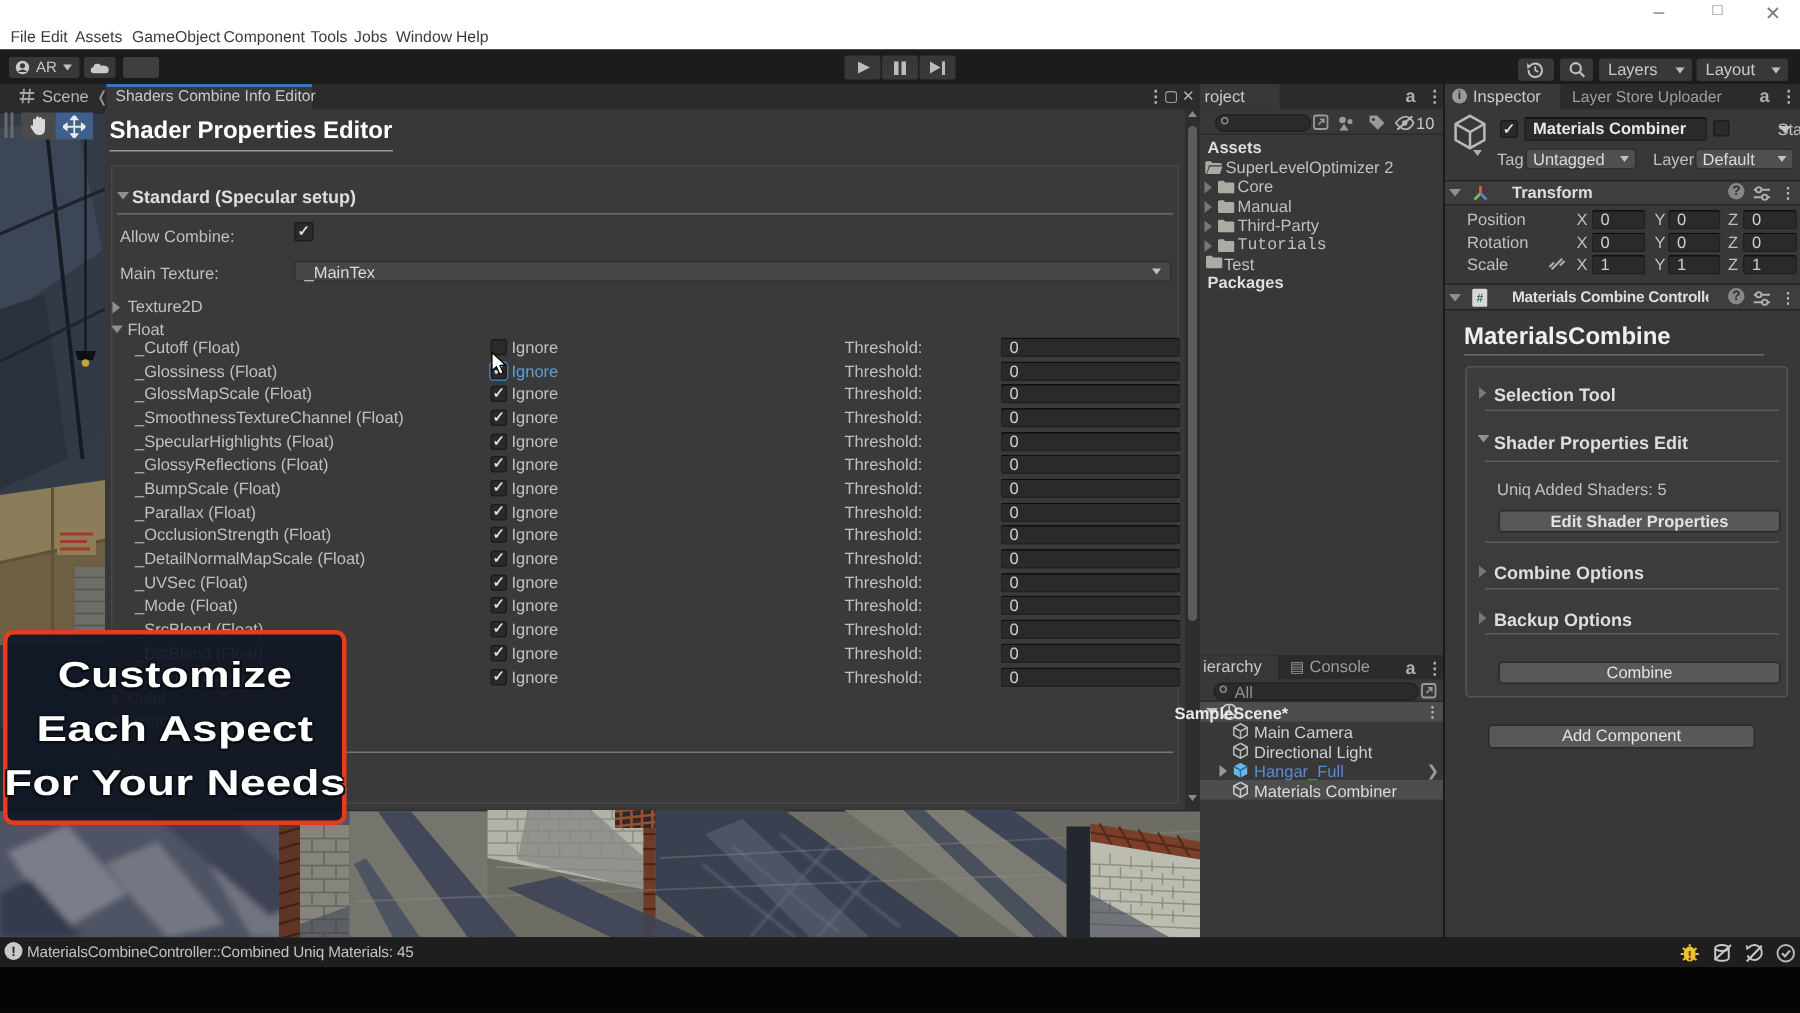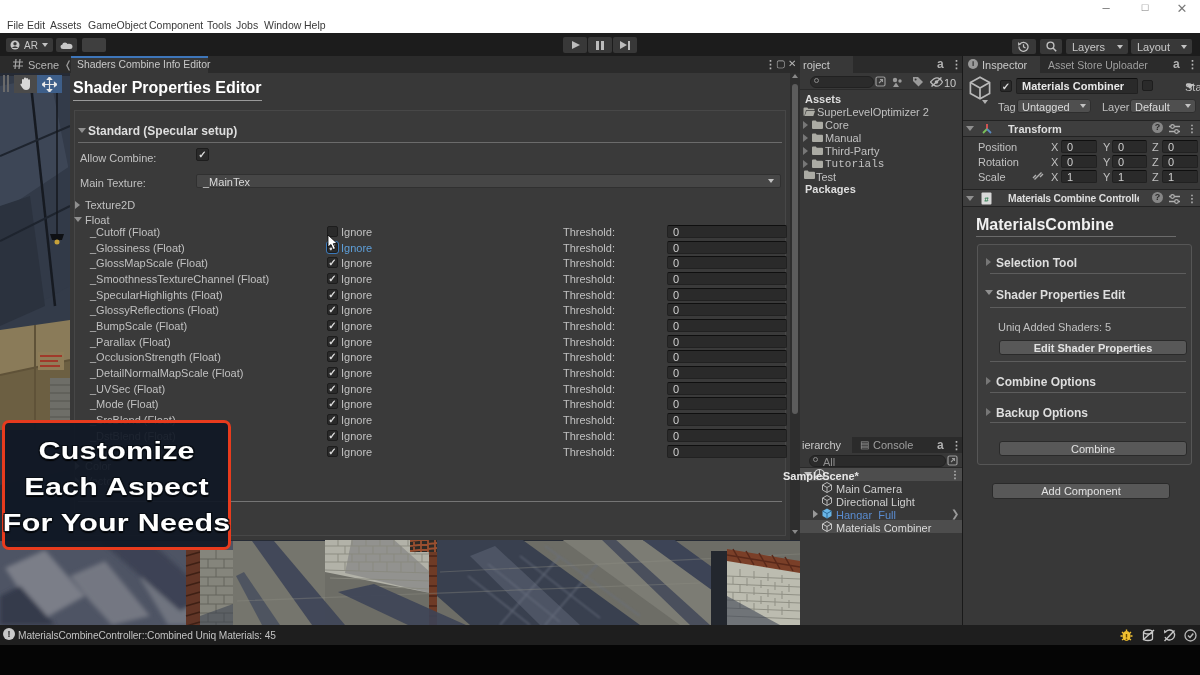--- a/index.html
+++ b/index.html
@@ -420,21 +420,21 @@
     <path d="M5 0.5 L9.5 3 L9.5 8 L5 10.5 L0.5 8 L0.5 3 Z" fill="none" stroke="#c9c9c9" stroke-width="1"></path>
     <path d="M0.5 3 L5 5.5 L9.5 3 M5 5.5 L5 10.5" fill="none" stroke="#c9c9c9" stroke-width="1"></path>
   </svg>
 <div class="abs utext" style="left:836px; top:522px; color:#dadada;">Materials Combiner</div>
 
 <div class="abs panel" id="inspector" style="left:963px; top:56px; width:237px; height:569px;"></div>
 <div class="abs tabstrip" style="left:963px; top:56px; width:237px; height:17px; background:#2b2b2b;"></div>
 <div class="abs" style="left:963px; top:56px; width:77px; height:17px; background:#383838;"></div>
 <div class="abs" style="left:968px; top:59px; width:10px; height:10px; background:#9a9a9a; border-radius:50%; color:#2b2b2b; font-size:8px; font-weight:bold; text-align:center; line-height:10px;">i</div>
 <div class="abs utext" style="left:982px; top:59px; color:#c9c9c9;">Inspector</div>
-<div class="abs" style="left:1048px; top:59px; color:#9f9f9f; font-size:10.5px;">Asset Store Uploader</div>
+<div class="abs" style="left:1048px; top:59px; color:#9f9f9f; font-size:10.5px;">Layer Store Uploader</div>
 <div class="abs" style="left:1173px; top:57px; color:#b0b0b0; font-size:12px; font-weight:bold;">a</div>
 <div class="abs" style="left:1187px; top:58px; color:#b5b5b5; font-size:11px; font-weight:bold;">⋮</div>
 
 <svg class="abs" style="left:968px; top:76px;" width="24" height="24" viewBox="0 0 20 20">
     <path d="M10 1 L18 5.5 L18 14.5 L10 19 L2 14.5 L2 5.5 Z" fill="none" stroke="#b9b9b9" stroke-width="1.4"></path>
     <path d="M2 5.5 L10 10 L18 5.5 M10 10 L10 19" fill="none" stroke="#b9b9b9" stroke-width="1.4"></path>
   </svg>
 <div class="abs tri-d" style="left:982px; top:100px; border-top-color:#b0b0b0; border-top-width:4px; border-left-width:3px; border-right-width:3px;"></div>
 <div class="abs chk" style="left:1000px; top:80px; width:12px; height:12px; line-height:11px;">✓</div>
 <div class="abs input" style="left:1016px; top:78px; width:122px; height:16px; padding-left:5px; line-height:15px; font-weight:bold; color:#e8e8e8;">Materials Combiner</div>

